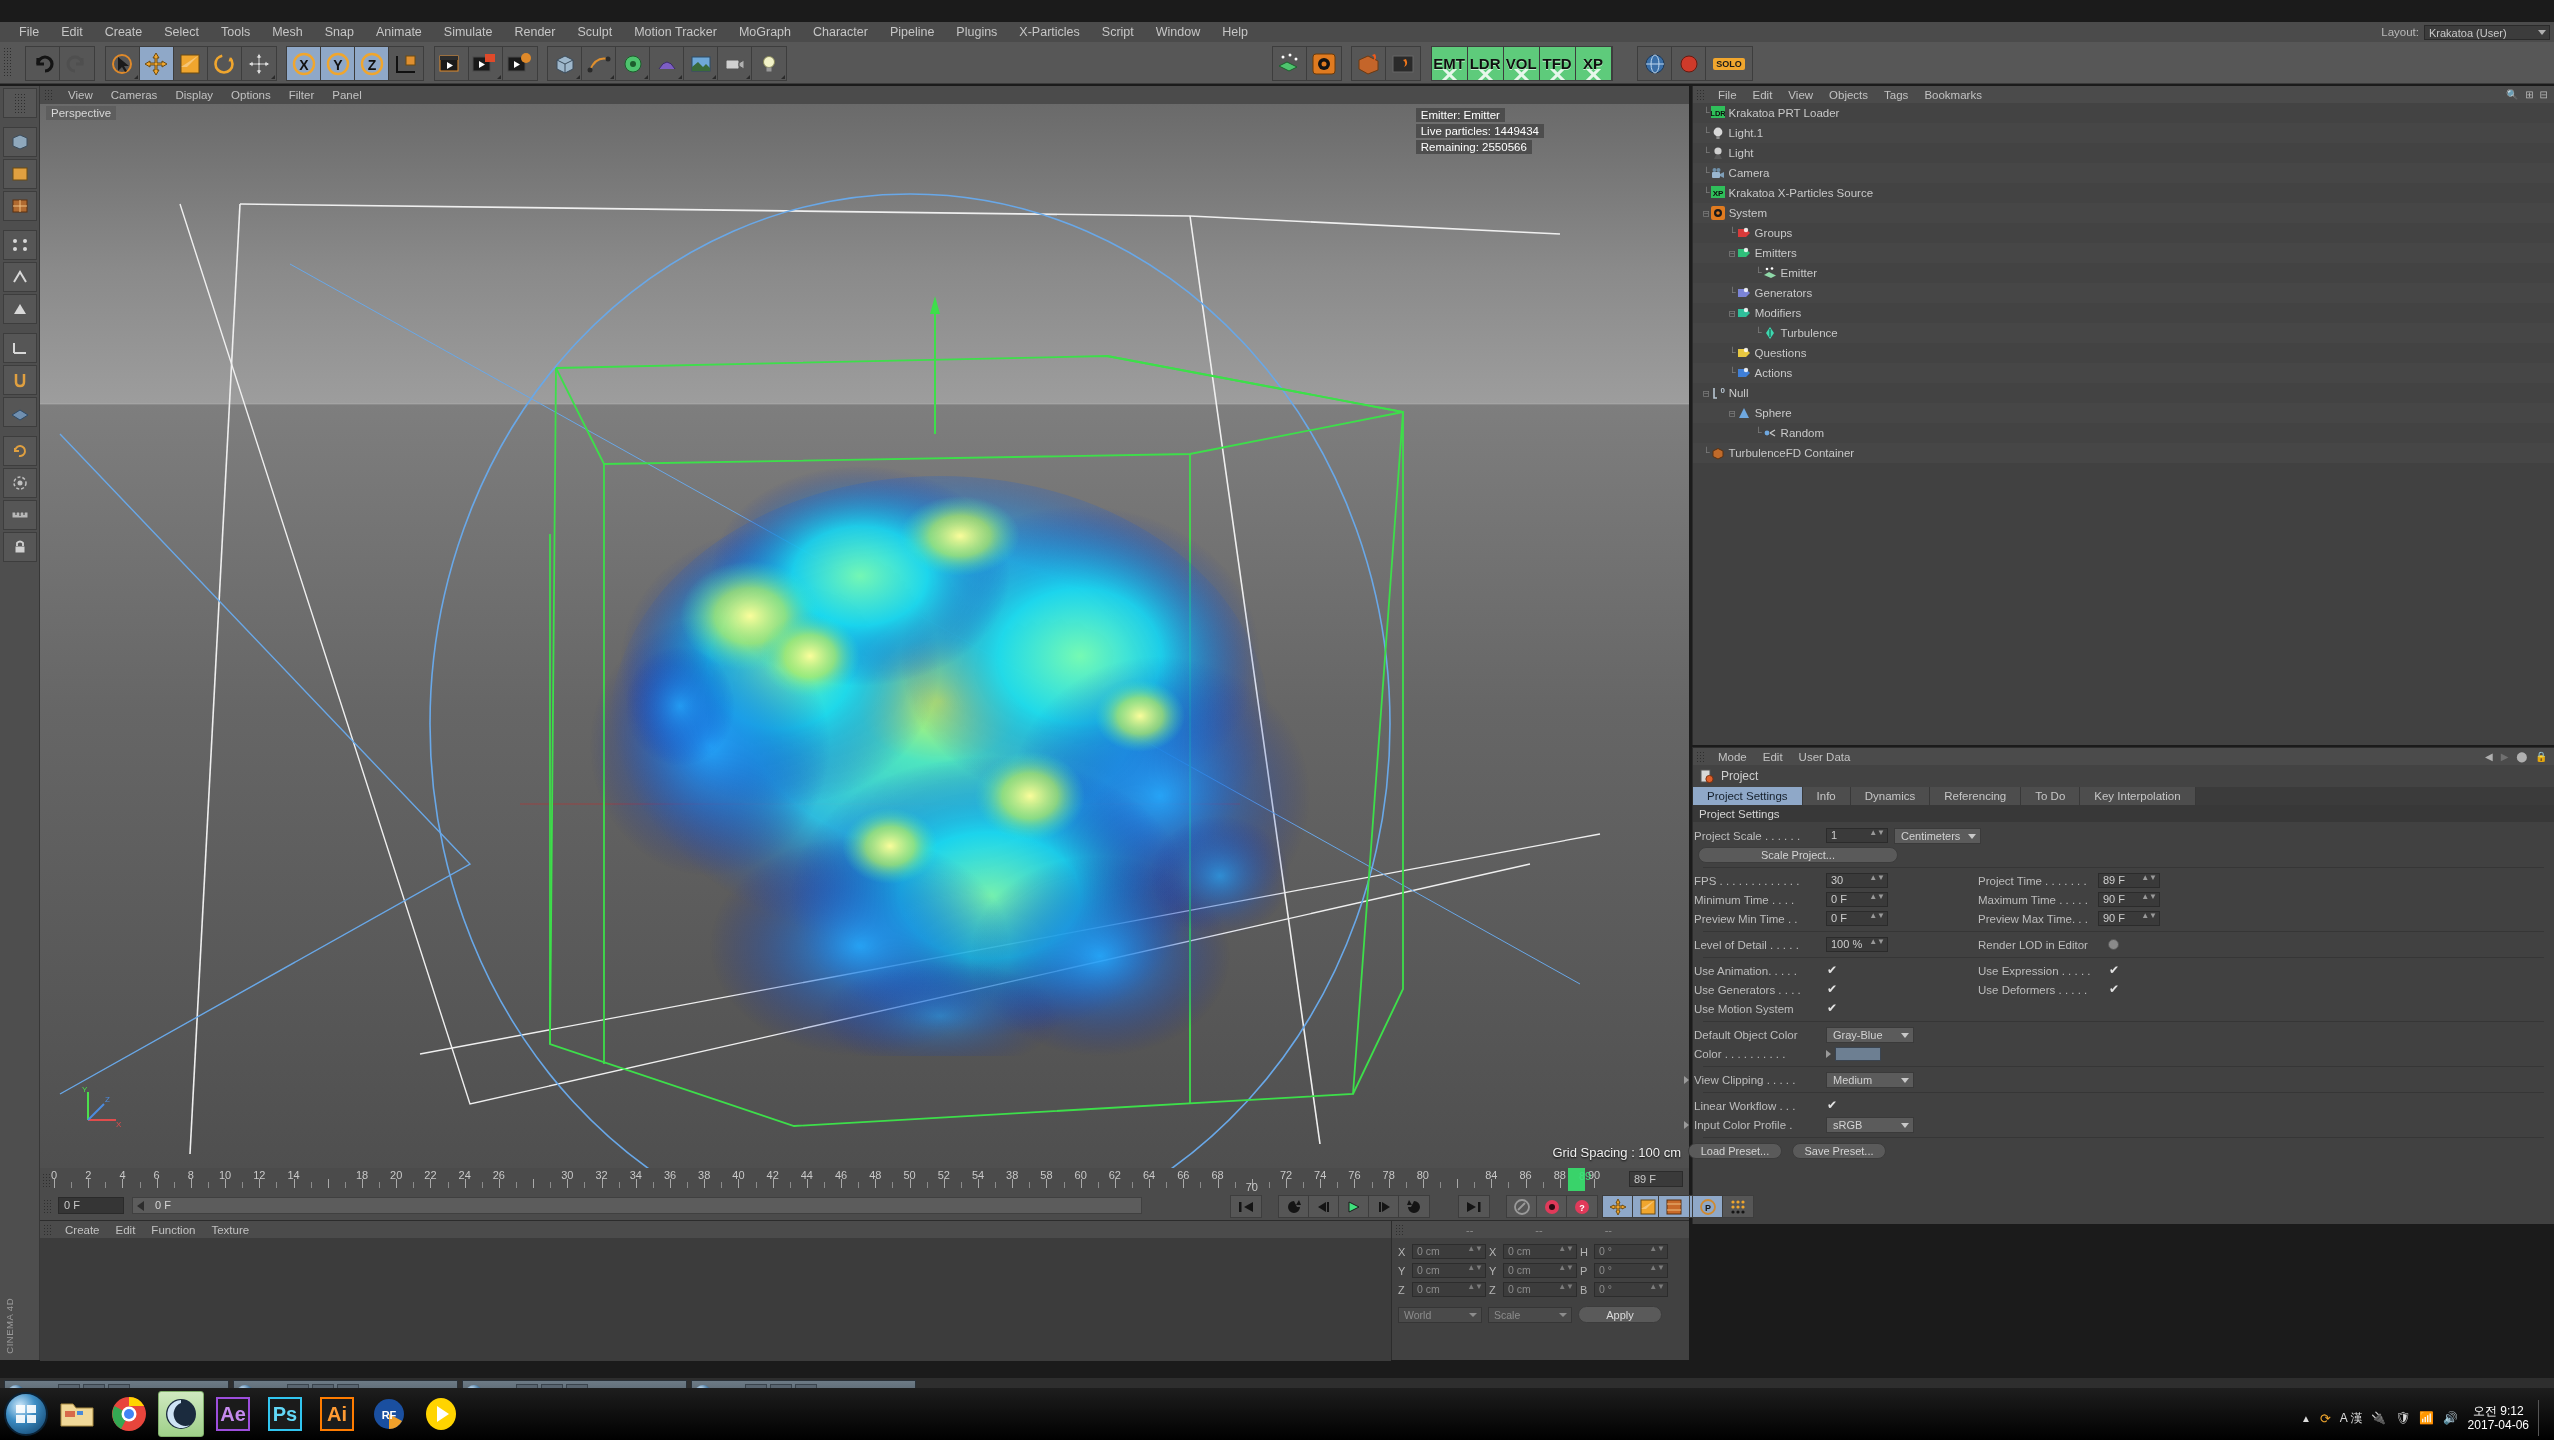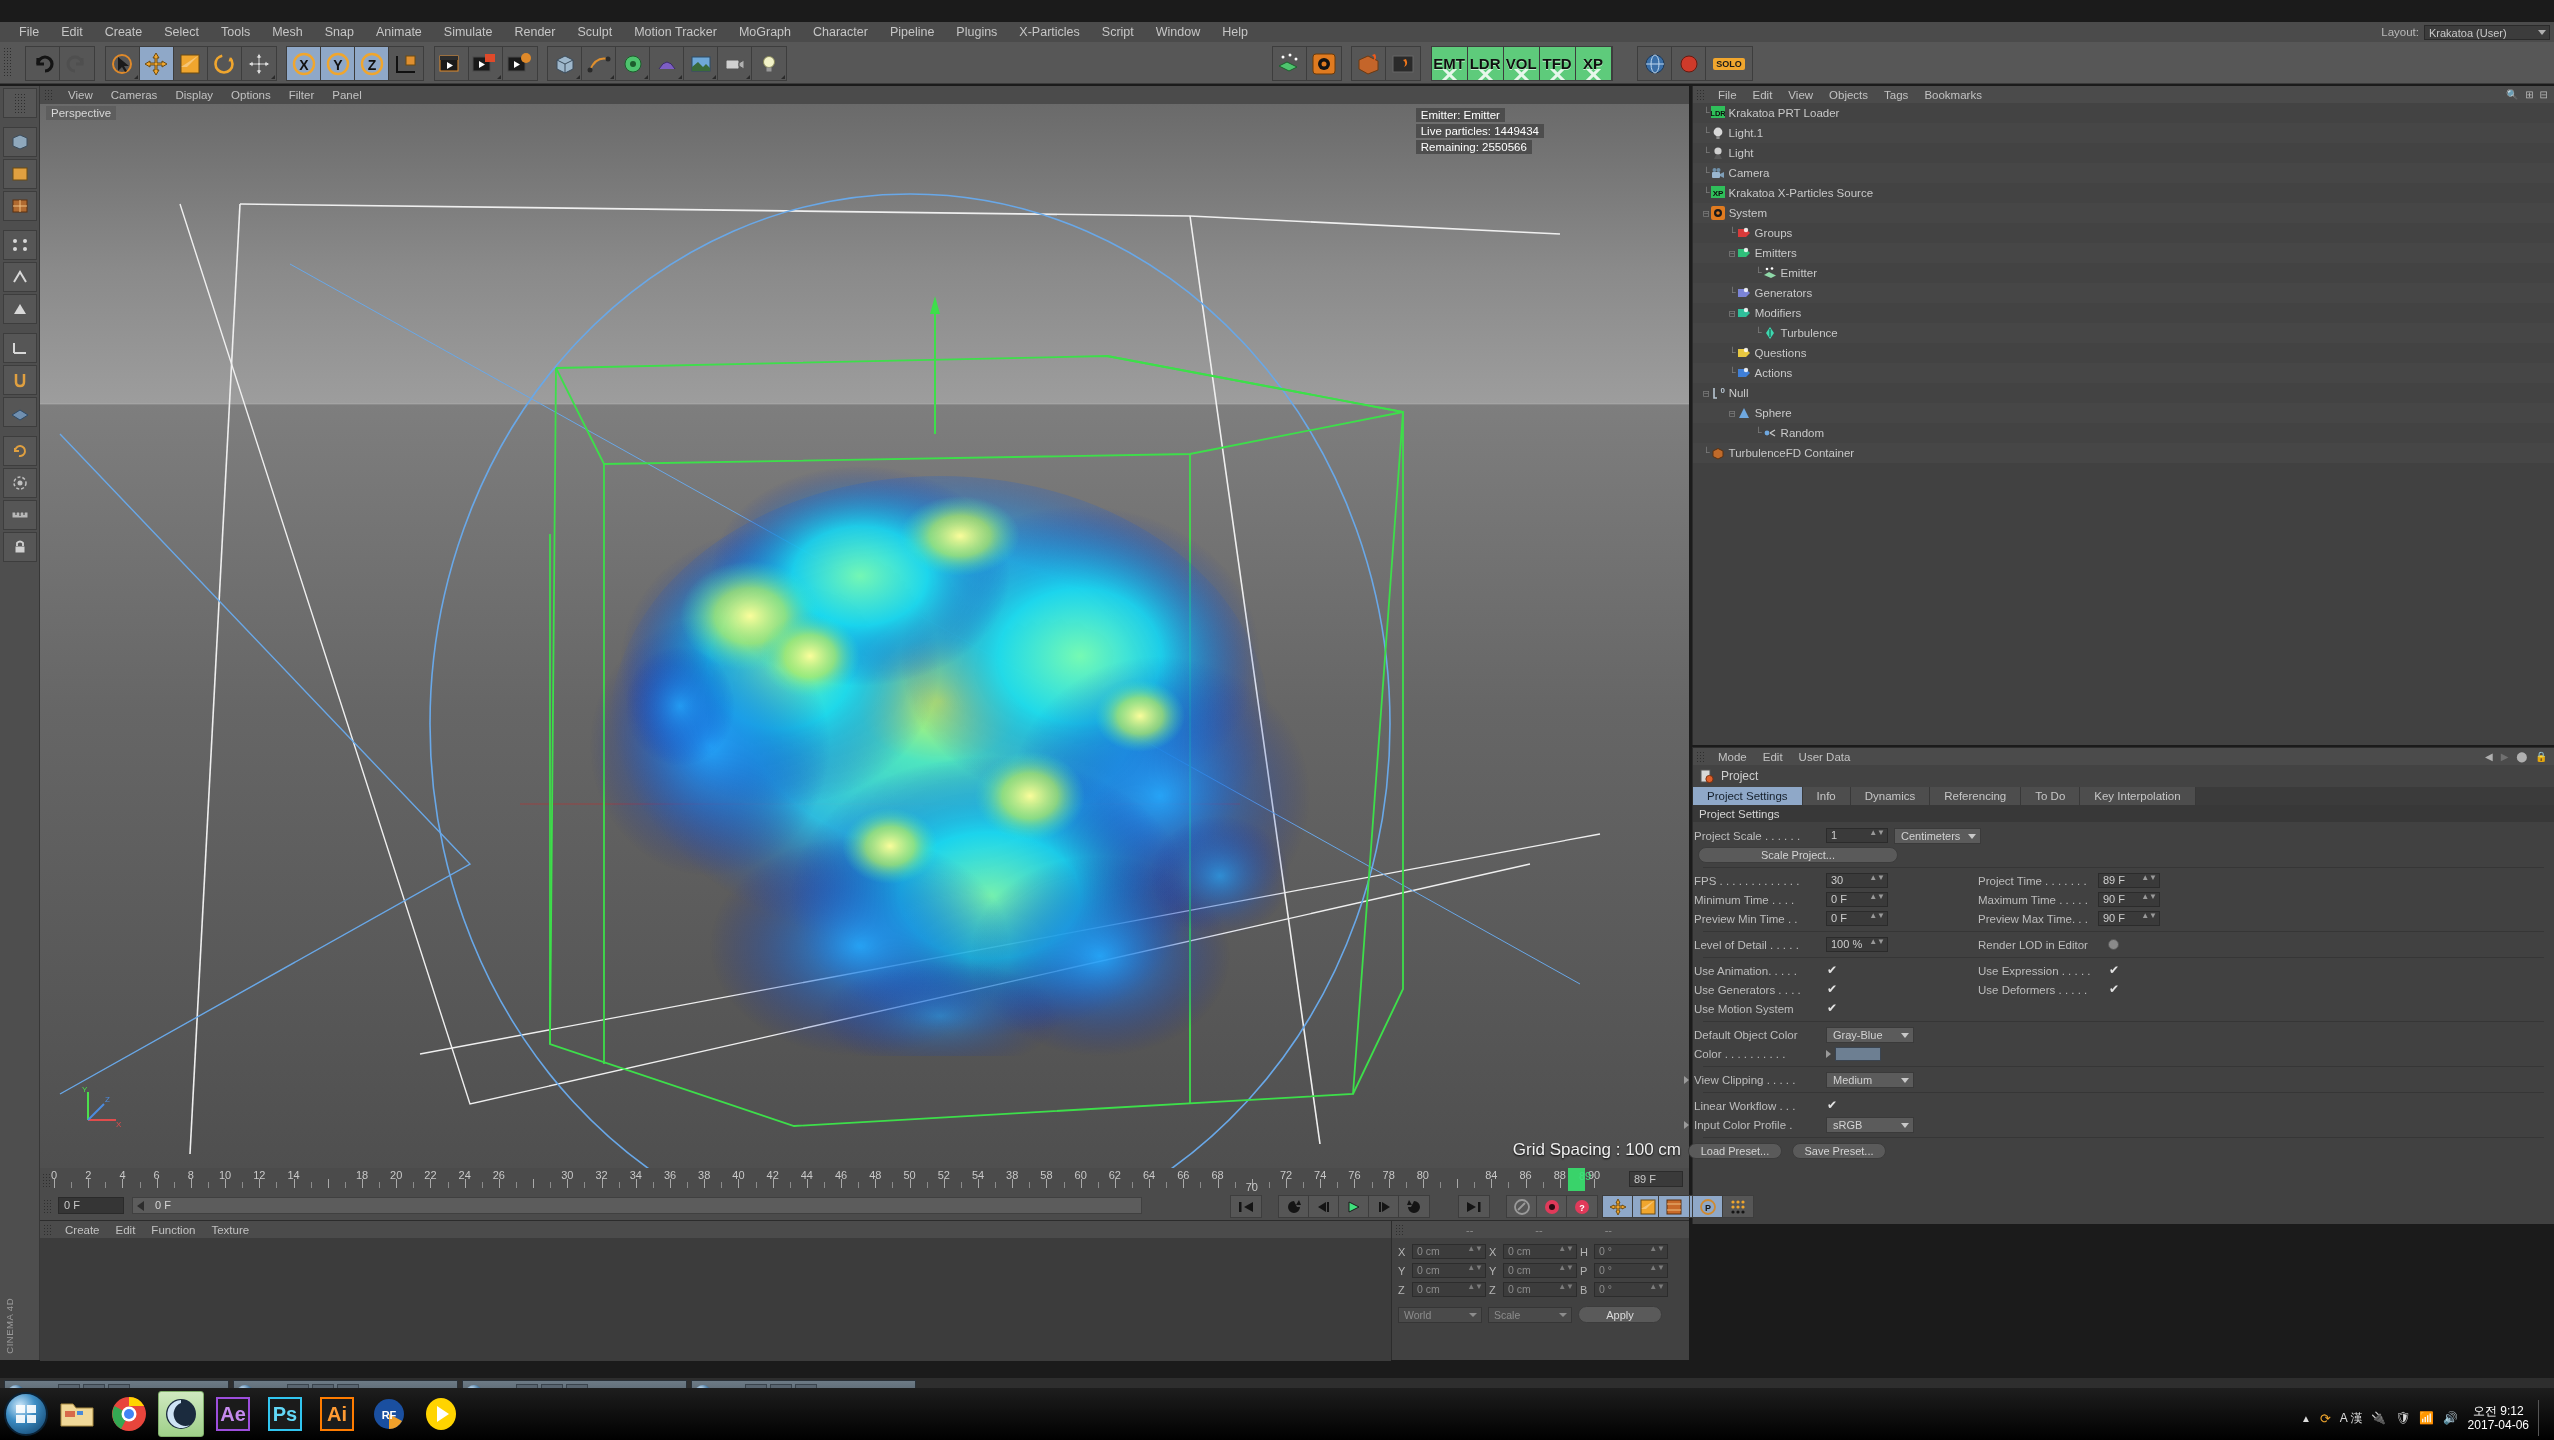--- a/index.html
+++ b/index.html
@@ -103,21 +103,21 @@
   .grid{position:absolute;left:-50%;top:0;width:200%;height:1400px;
     transform:rotateX(76deg); transform-origin:top center;
     background-image:
       linear-gradient(to right, rgba(255,255,255,.16) 1px, transparent 1px),
       linear-gradient(to bottom, rgba(255,255,255,.16) 1px, transparent 1px);
     background-size:54px 54px;}
 
   .vp-hud{position:absolute;right:145px;top:22px;z-index:40;}
   .vp-hud div{color:#fff;font-size:11.5px;background:rgba(70,70,70,.82);
     padding:1px 5px;margin-bottom:2px;width:max-content;}
-  .grid-spacing{position:absolute;right:8px;bottom:8px;color:#efefef;font-size:17px;z-index:40;
+  .grid-spacing{position:absolute;right:8px;bottom:8px;color:#efefef;font-size:13px;z-index:40;
     text-shadow:0 1px 2px #000;}
 
   .axis-gizmo{position:absolute;left:40px;bottom:40px;width:44px;height:44px;z-index:35;}
 
   
   .objmgr{position:absolute;left:1692px;top:86px;width:862px;height:659px;background:#414141;
     border-left:1px solid #2c2c2c;}
   .om-menu{height:17px;background:#4b4b4b;display:flex;align-items:center;padding-left:3px;}
   .om-menu .g{width:9px;height:12px;background-image:radial-gradient(#2e2e2e 1px,transparent 1px);background-size:3px 3px;margin-right:5px;}
   .om-menu .mi{color:#c2c2c2;font-size:11.5px;padding:0 8px;}

